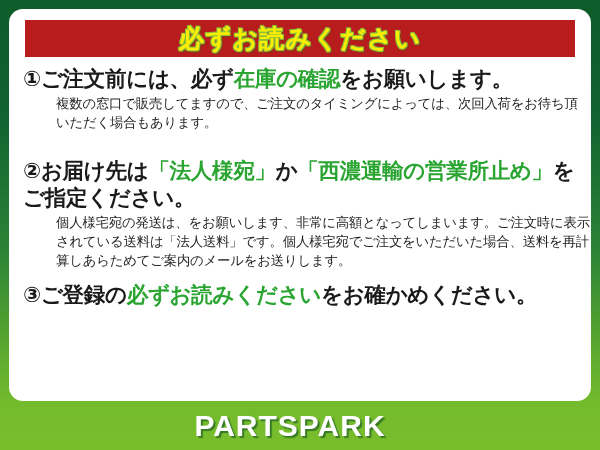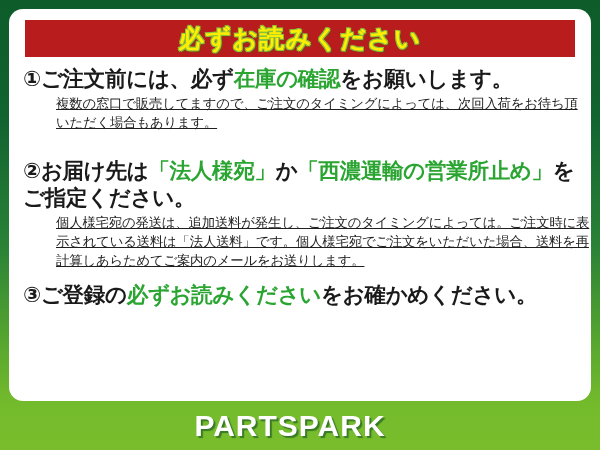--- a/index.html
+++ b/index.html
@@ -92,21 +92,20 @@
   .hl {
     color: #2aa531;
   }
   .item-body {
     font-size: 13.4px;
     color: #1f1f1f;
     line-height: 1.42;
     margin: 2px 0 0 33px;
     letter-spacing: -0.2px;
     font-weight: normal;
-    text-decoration: underline;
   }
 
   #item-1 { margin-top: 3px; }
   #item-2 { margin-top: 26px; }
   #item-3 { margin-top: 12px; }
 
   
   #footer {
     position: absolute;
     left: 0;
@@ -139,21 +138,21 @@
 
     <div id="items">
 
       <div class="item" id="item-1">
         <p class="item-heading"><span>①</span><span>ご注文前には、必ず</span><span class="hl">在庫の確認</span><span>をお願いします。</span></p>
         <p class="item-body">複数の窓口で販売してますので、ご注文のタイミングによっては、次回入荷をお待ち頂いただく場合もあります。</p>
       </div>
 
       <div class="item" id="item-2">
         <p class="item-heading wrap"><span>②</span><span>お届け先は</span><span class="hl">「法人様宛」</span><span>か</span><span class="hl">「西濃運輸の営業所止め」</span><span>をご指定ください。</span></p>
-        <p class="item-body">個人様宅宛の発送は、追加送料が発生し、ご注文のタイミングによっては。ご注文時に表示されている送料は「法人送料」です。個人様宅宛でご注文をいただいた場合、送料を再計算しあらためてご案内のメールをお送りします。</p>
+        <p class="item-body">個人様宅宛の発送は、をお願いします、非常に高額となってしまいます。ご注文時に表示されている送料は「法人送料」です。個人様宅宛でご注文をいただいた場合、送料を再計算しあらためてご案内のメールをお送りします。</p>
       </div>
 
       <div class="item" id="item-3">
         <p class="item-heading"><span>③</span><span>ご登録の</span><span class="hl">必ずお読みください</span><span>をお確かめください。</span></p>
       </div>
 
     </div>
   </div>
 
   <div id="footer">

